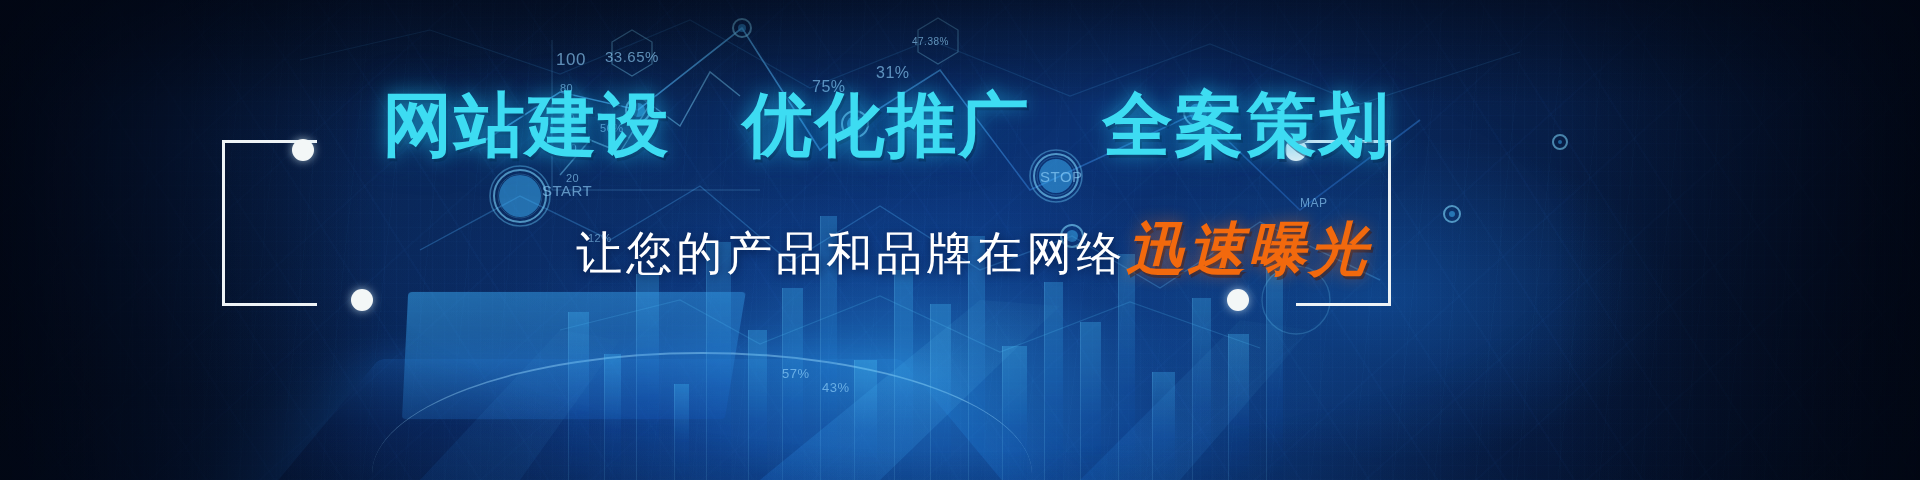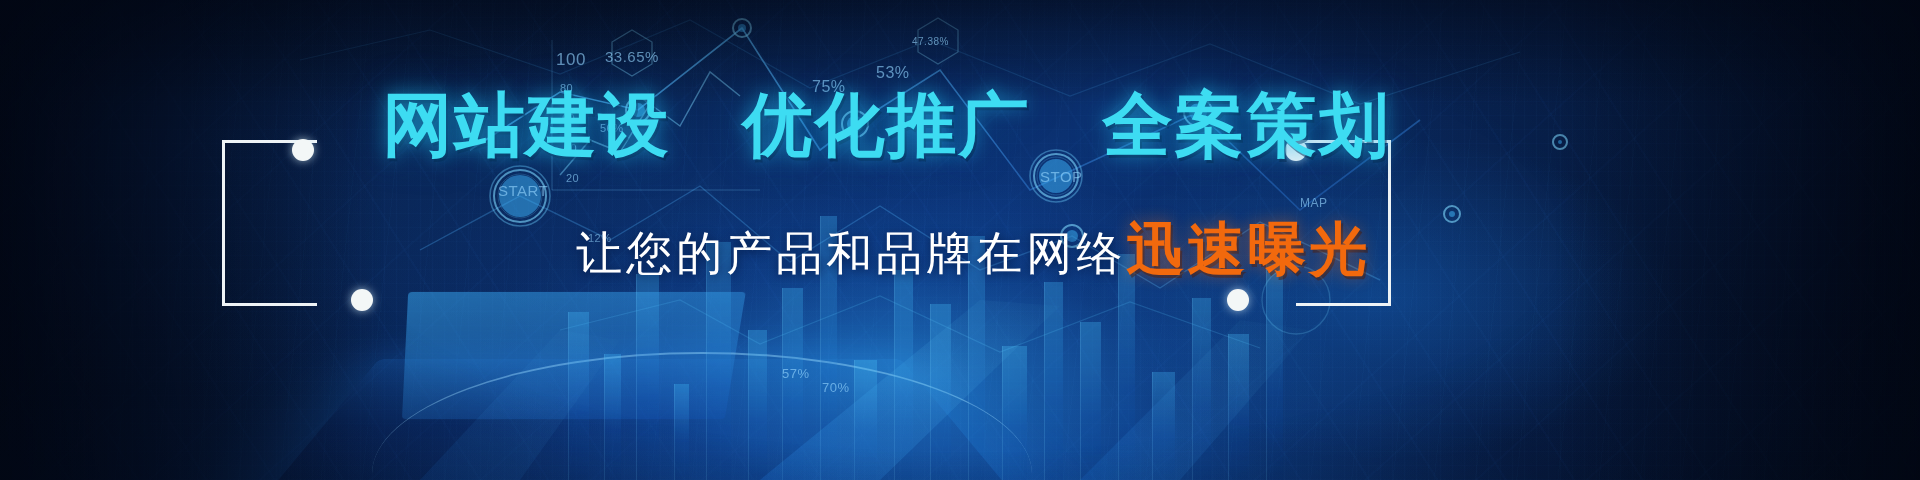--- a/index.html
+++ b/index.html
@@ -120,20 +120,21 @@
   }
   .subline .plain{
     color:#ffffff;font-size:46px;font-weight:normal;letter-spacing:4px;
     text-shadow:0 2px 10px rgba(0,20,60,.8);
     vertical-align:baseline;
   }
   .subline .accent{
     color:#f2690d;font-size:58px;font-weight:bold;letter-spacing:3px;
     text-shadow:0 0 16px rgba(255,110,20,.45),2px 3px 0 rgba(60,18,0,.45);
     vertical-align:baseline;
+    font-style:italic;
   }
 
   .ribbon{
     position:absolute;left:378px;top:272px;width:836px;height:46px;
     background:#39d2ef;
     display:flex;align-items:center;justify-content:center;
     box-shadow:0 0 26px rgba(55,205,240,.45);
   }
   .ribbon-text{
     color:#0b2f6b;
@@ -242,26 +243,26 @@
   <div class="bg-layer vignette"></div>
 
   <div id="bg-labels">
       <div class="bg-label" style="left: 605px; top: 48px; font-size: 15px;">33.65%</div>
       <div class="bg-label" style="left: 912px; top: 36px; font-size: 10px;">47.38%</div>
       <div class="bg-label" style="left: 556px; top: 50px; font-size: 17px;">100</div>
       <div class="bg-label" style="left: 560px; top: 82px; font-size: 11px;">80</div>
       <div class="bg-label" style="left: 562px; top: 112px; font-size: 11px;">60</div>
       <div class="bg-label" style="left: 564px; top: 142px; font-size: 11px;">40</div>
       <div class="bg-label" style="left: 566px; top: 172px; font-size: 11px;">20</div>
-      <div class="bg-label" style="left: 498px; top: 182px; font-size: 15px;">START</div>
+      <div class="bg-label" style="left: 498px; top: 182px; font-size: 15px; padding-left: 44px;">START</div>
       <div class="bg-label" style="left: 1040px; top: 168px; font-size: 15px;">STOP</div>
       <div class="bg-label" style="left: 812px; top: 78px; font-size: 16px;">75%</div>
-      <div class="bg-label" style="left: 876px; top: 64px; font-size: 16px;">53%</div>
+      <div class="bg-label" style="left: 876px; top: 64px; font-size: 16px;">31%</div>
       <div class="bg-label" style="left: 782px; top: 366px; font-size: 13px;">57%</div>
-      <div class="bg-label" style="left: 822px; top: 380px; font-size: 13px;">70%</div>
+      <div class="bg-label" style="left: 822px; top: 380px; font-size: 13px;">43%</div>
       <div class="bg-label" style="left: 1300px; top: 196px; font-size: 12px;">MAP</div>
       <div class="bg-label" style="left: 600px; top: 122px; font-size: 11px;">56%</div>
       <div class="bg-label" style="left: 588px; top: 232px; font-size: 11px;">12%</div>
     </div>
 
   <div class="content">
 
     <div class="frame-left"></div>
     <div class="frame-right"></div>
     <span class="dot tl"></span>

